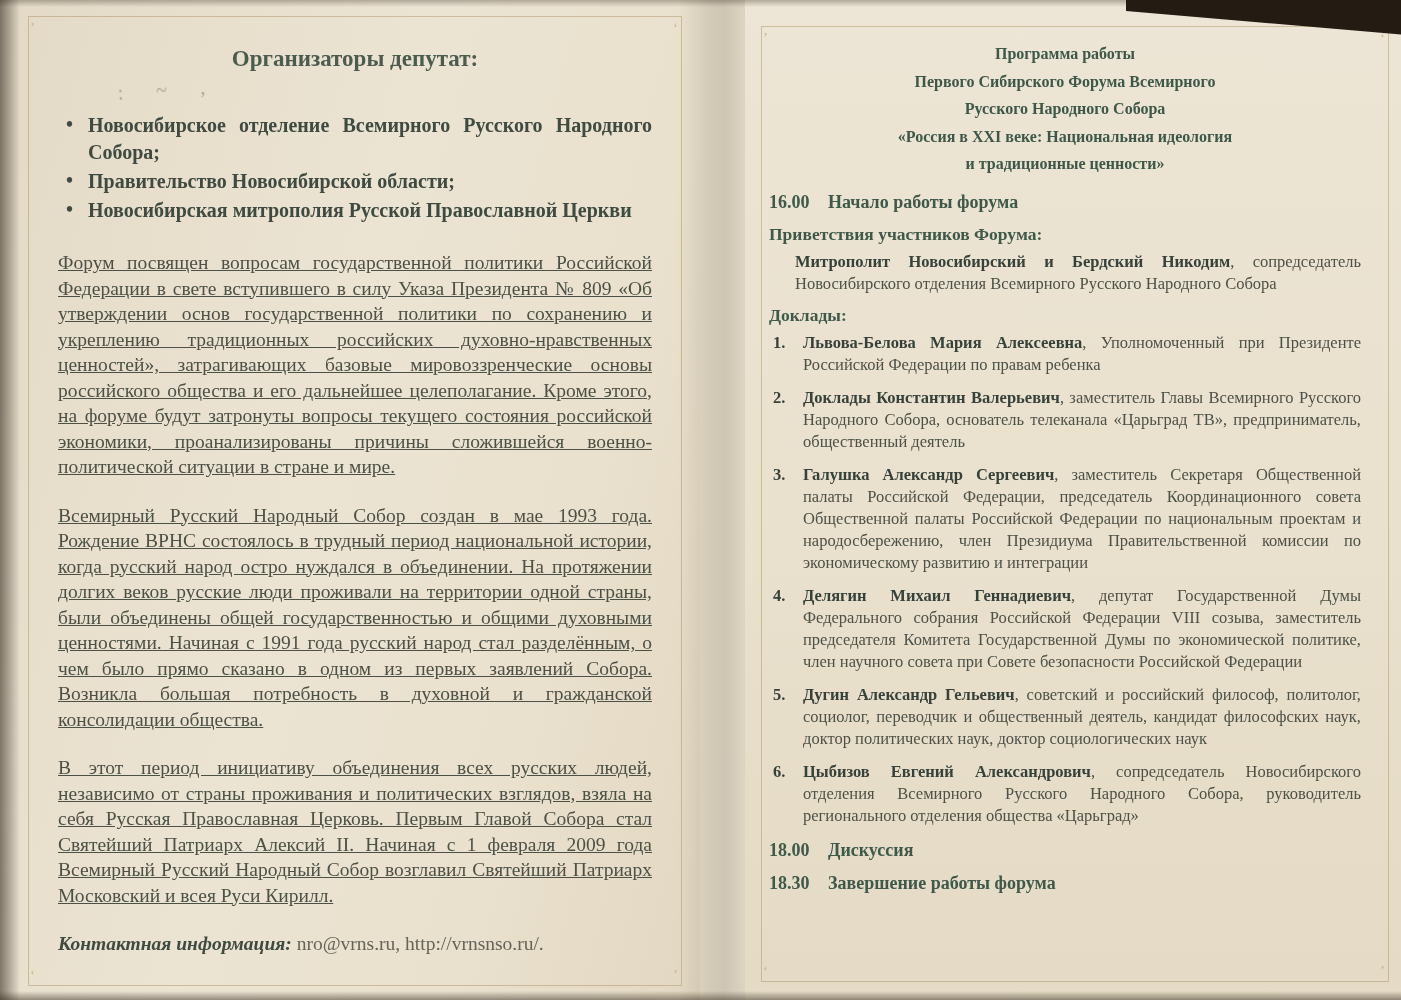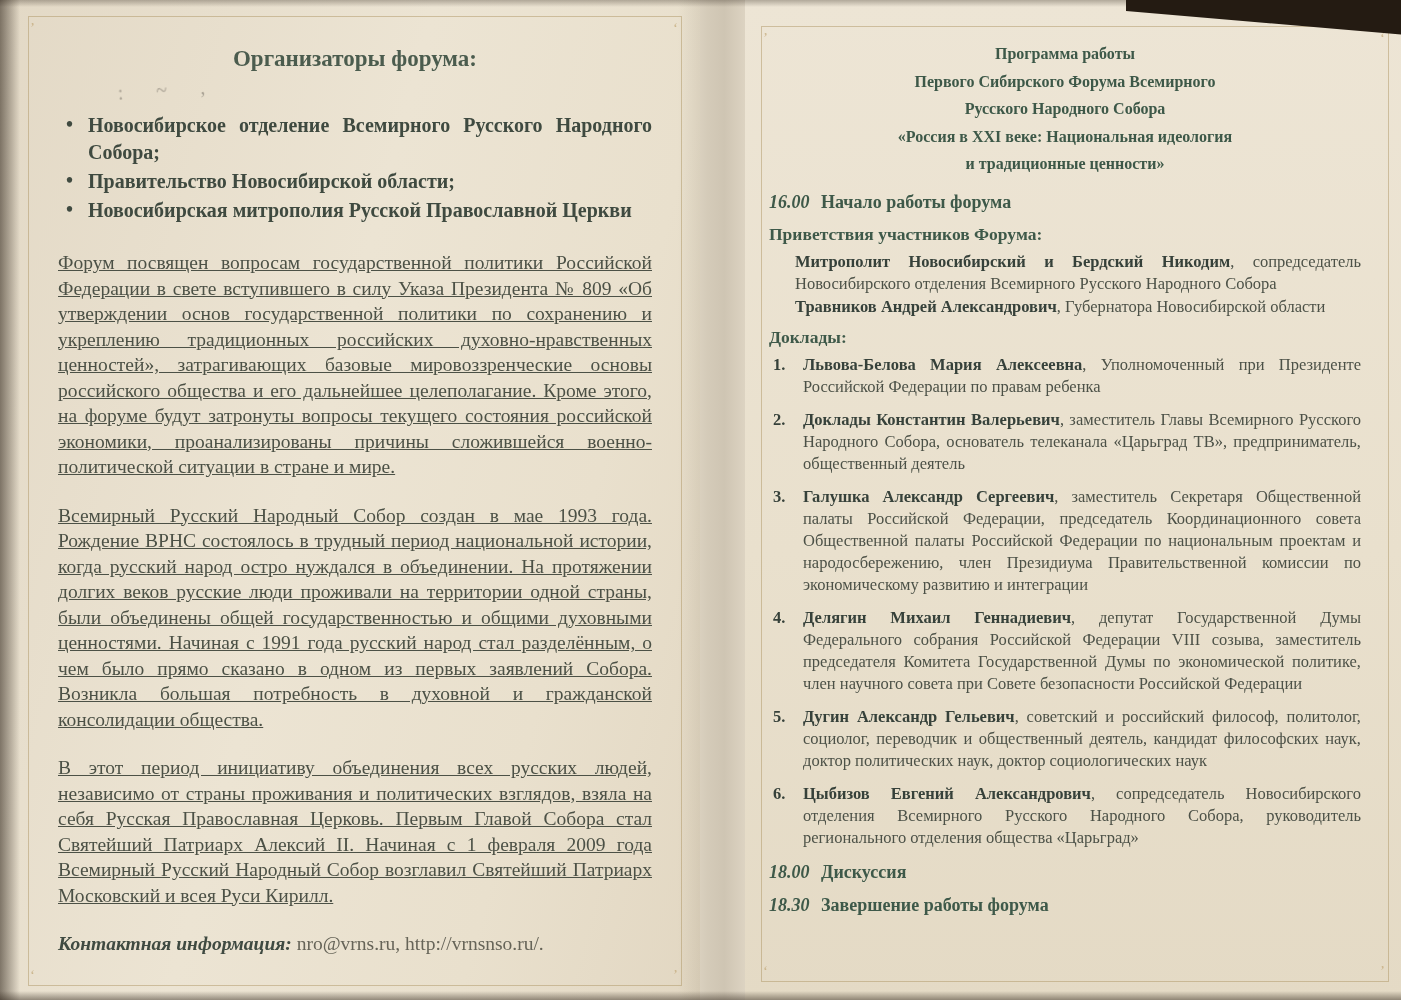--- a/index.html
+++ b/index.html
@@ -51,21 +51,21 @@
   .org-list li{position:relative;padding-left:30px;text-align:justify;margin-bottom:2px;}
   .org-list .bullet{position:absolute;left:8px;top:-1px;}
   .para{margin:0 0 23px 0;font-size:19.5px;line-height:25.5px;color:#4c5146;text-align:justify;text-decoration:underline;}
   .contact{margin:4px 0 0 0;font-size:19.5px;line-height:25px;}
   .contact .lbl{font-weight:700;color:#3f4a41;font-style:italic;}
   .contact .val{color:#666458;}
   
   .rp-title{margin:0 0 12px 0;text-align:center;font-weight:700;font-size:16px;
     line-height:27.5px;color:#3d5848;}
   .time-line{margin:0 0 9px 0;font-weight:700;font-size:18px;line-height:24px;color:#3e5949;}
-  .time-line .t{margin-right:7px;font-style:italic;}
+  .time-line .t{margin-right:14px;}
   .sect-head{margin:2px 0 5px 0;font-weight:700;font-size:17.5px;line-height:23px;color:#3e5949;}
   .greet{margin:0 0 0 26px;font-size:16.5px;line-height:22.5px;color:#4c5147;text-align:justify;}
   .greet .name,.rep .name{font-weight:700;color:#36413a;}
   .reports{list-style:none;margin:4px 0 10px 0;padding:0;}
   .rep{position:relative;margin:0 0 11px 0;padding-left:34px;font-size:16.5px;
     line-height:22px;color:#4c5147;text-align:justify;}
   .rep .num{position:absolute;left:4px;top:0;font-weight:700;color:#36413a;}
   .greet-block{margin-bottom:8px;}
 </style>
 </head>
@@ -74,21 +74,21 @@
 <div class="photo">
 
   <div class="page page-left">
     <div class="frame"></div>
     <span class="orn" style="left:30px;top:20px">’</span>
     <span class="orn" style="right:22px;top:20px">‘</span>
     <span class="orn" style="left:30px;bottom:16px">‘</span>
     <span class="orn" style="right:22px;bottom:16px">’</span>
     <div class="smudge">:  ~  ,</div>
 
-    <h1 class="lp-title">Организаторы форума:</h1>
+    <h1 class="lp-title">Организаторы депутат:</h1>
 
     <ul class="org-list">
       <li>
         <span class="bullet">•</span>
         <span>Новосибирское отделение Всемирного Русского Народного Собора;</span>
       </li>
       <li>
         <span class="bullet">•</span>
         <span>Правительство Новосибирской области;</span>
       </li>
@@ -127,21 +127,20 @@
 
     <p class="time-line">
       <span class="t">16.00</span>
       <span>Начало работы форума</span>
     </p>
 
     <p class="sect-head">Приветствия участников Форума:</p>
 
     <div class="greet-block">
       <p class="greet"><span class="name">Митрополит Новосибирский и Бердский Никодим</span><span>, сопредседатель Новосибирского отделения Всемирного Русского Народного Собора</span></p>
-      <p class="greet"><span class="name">Травников Андрей Александрович</span><span>, Губернатора Новосибирской области</span></p>
     </div>
 
     <p class="sect-head">Доклады:</p>
 
     <ol class="reports">
       <li class="rep"><span class="num">1.</span><span class="name">Львова-Белова Мария Алексеевна</span><span>, Уполномоченный при Президенте Российской Федерации по правам ребенка</span></li>
       <li class="rep"><span class="num">2.</span><span class="name">Доклады Константин Валерьевич</span><span>, заместитель Главы Всемирного Русского Народного Собора, основатель телеканала «Царьград ТВ», предприниматель, общественный деятель</span></li>
       <li class="rep"><span class="num">3.</span><span class="name">Галушка Александр Сергеевич</span><span>, заместитель Секретаря Общественной палаты Российской Федерации, председатель Координационного совета Общественной палаты Российской Федерации по национальным проектам и народосбережению, член Президиума Правительственной комиссии по экономическому развитию и интеграции</span></li>
       <li class="rep"><span class="num">4.</span><span class="name">Делягин Михаил Геннадиевич</span><span>, депутат Государственной Думы Федерального собрания Российской Федерации VIII созыва, заместитель председателя Комитета Государственной Думы по экономической политике, член научного совета при Совете безопасности Российской Федерации</span></li>
       <li class="rep"><span class="num">5.</span><span class="name">Дугин Александр Гельевич</span><span>, советский и российский философ, политолог, социолог, переводчик и общественный деятель, кандидат философских наук, доктор политических наук, доктор социологических наук</span></li>

